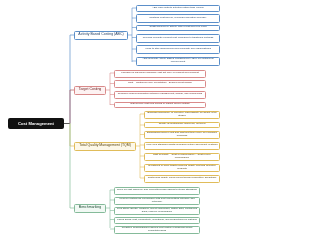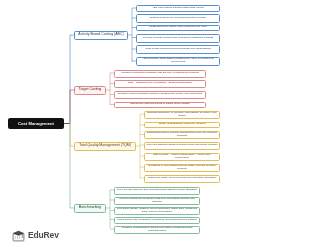--- a/index.html
+++ b/index.html
@@ -266,26 +266,14 @@
   <div class="leaf leaf-bm" style="left:114px; top:206.5px; width:86px; height:8.5px;">
     <span>Four steps: identify variables, select companies, gather data, continuous gaps, improve performance</span>
   </div>
   <div class="leaf leaf-bm" style="left:114px; top:216.5px; width:86px; height:7px;">
     <span>Focus areas: cost, productivity, operations, and product/service features</span>
   </div>
   <div class="leaf leaf-bm" style="left:114px; top:225.5px; width:86px; height:8px;">
     <span>Proactive benchmarking ensures cost control in business global competitiveness</span>
   </div>
 
-  <div class="logo">
-    <span class="logo-mark">
-      <svg viewBox="0 0 24 24" width="13" height="13">
-        <rect x="2" y="9" width="20" height="13" rx="1.5" fill="none" stroke="#6b6b6b" stroke-width="1.6"></rect>
-        <path d="M1 8 L12 3 L23 8 L12 12.5 Z" fill="#4b4b4b"></path>
-        <path d="M19 9.6 L19 14.5" stroke="#4b4b4b" stroke-width="1.2" fill="none"></path>
-        <circle cx="19" cy="15.2" r="1" fill="#4b4b4b"></circle>
-        <path d="M6 13 L6 19 M10 13 L10 19 M14 13 L14 19" stroke="#9a9a9a" stroke-width="1" fill="none"></path>
-      </svg>
-    </span>
-    <span class="logo-text">EduRev</span>
-  </div>
 
 </div>
 
 </body></html>

